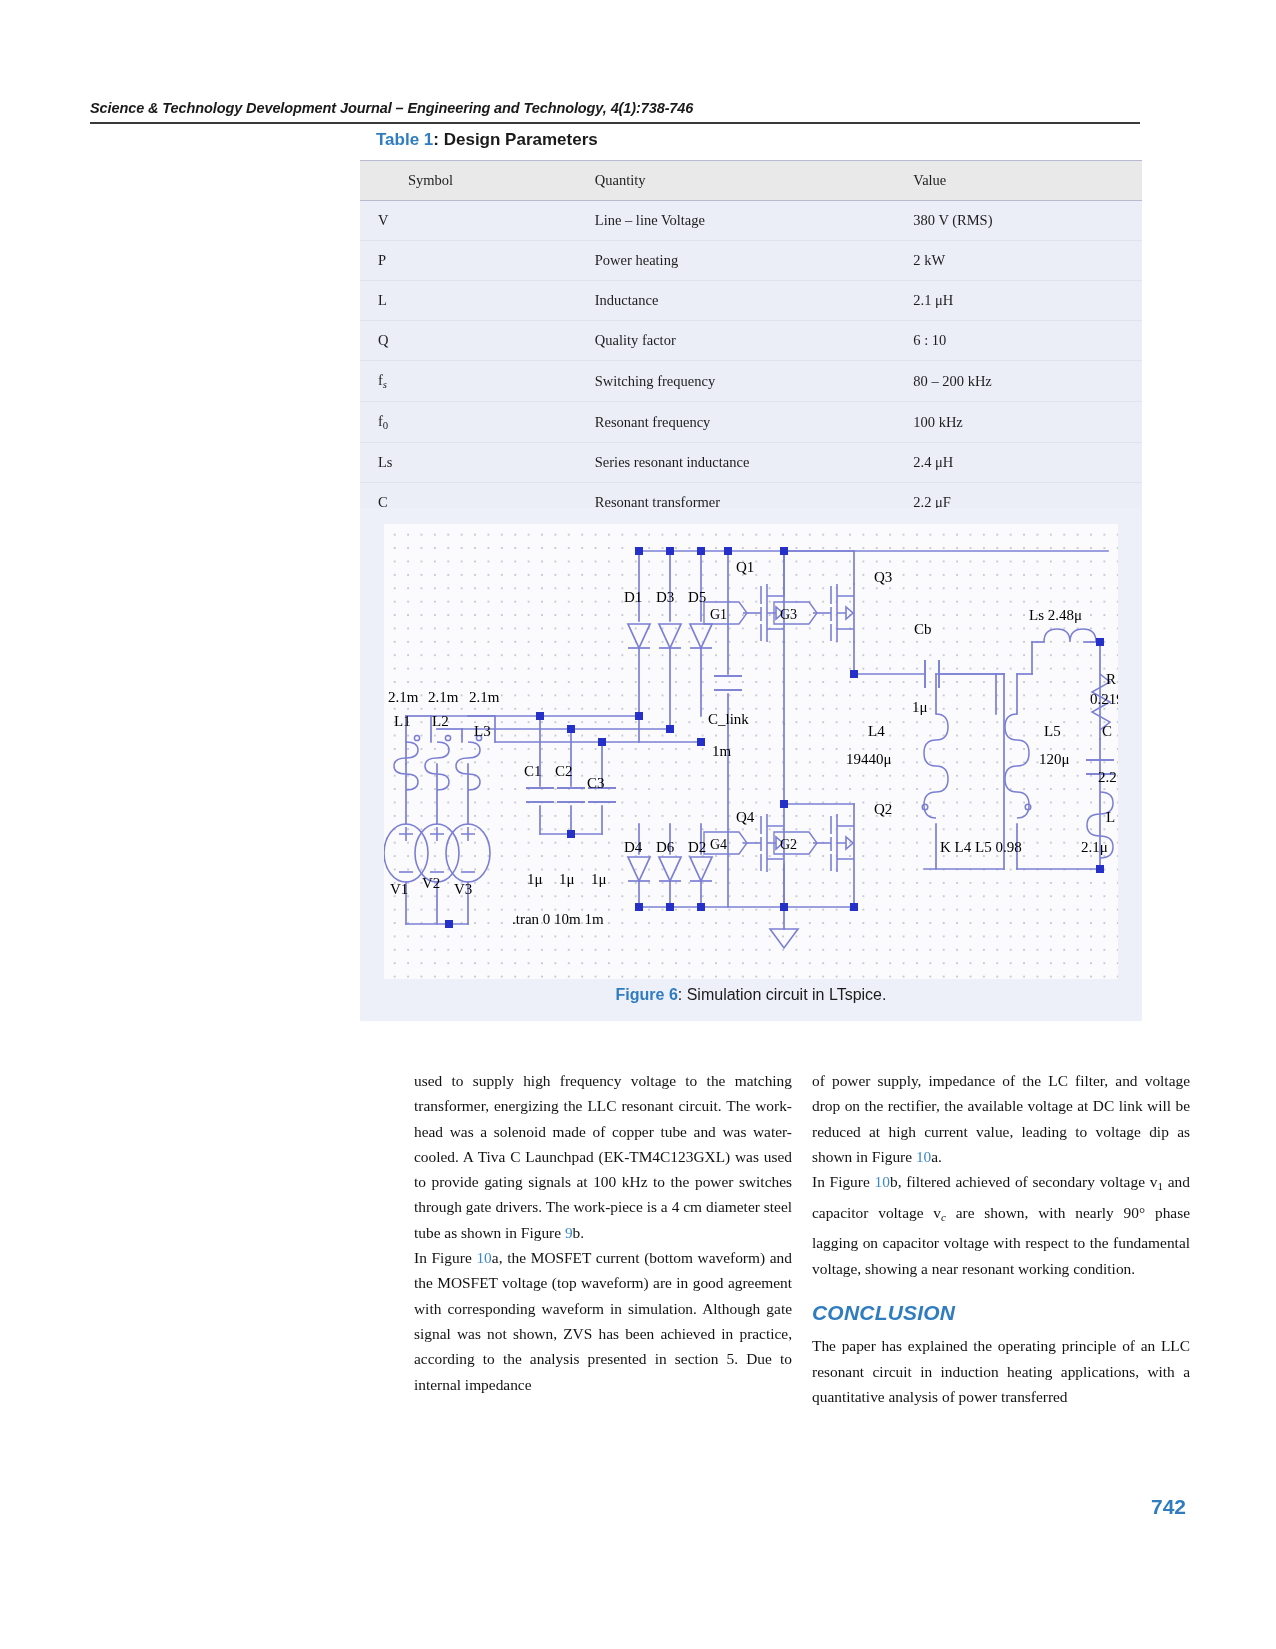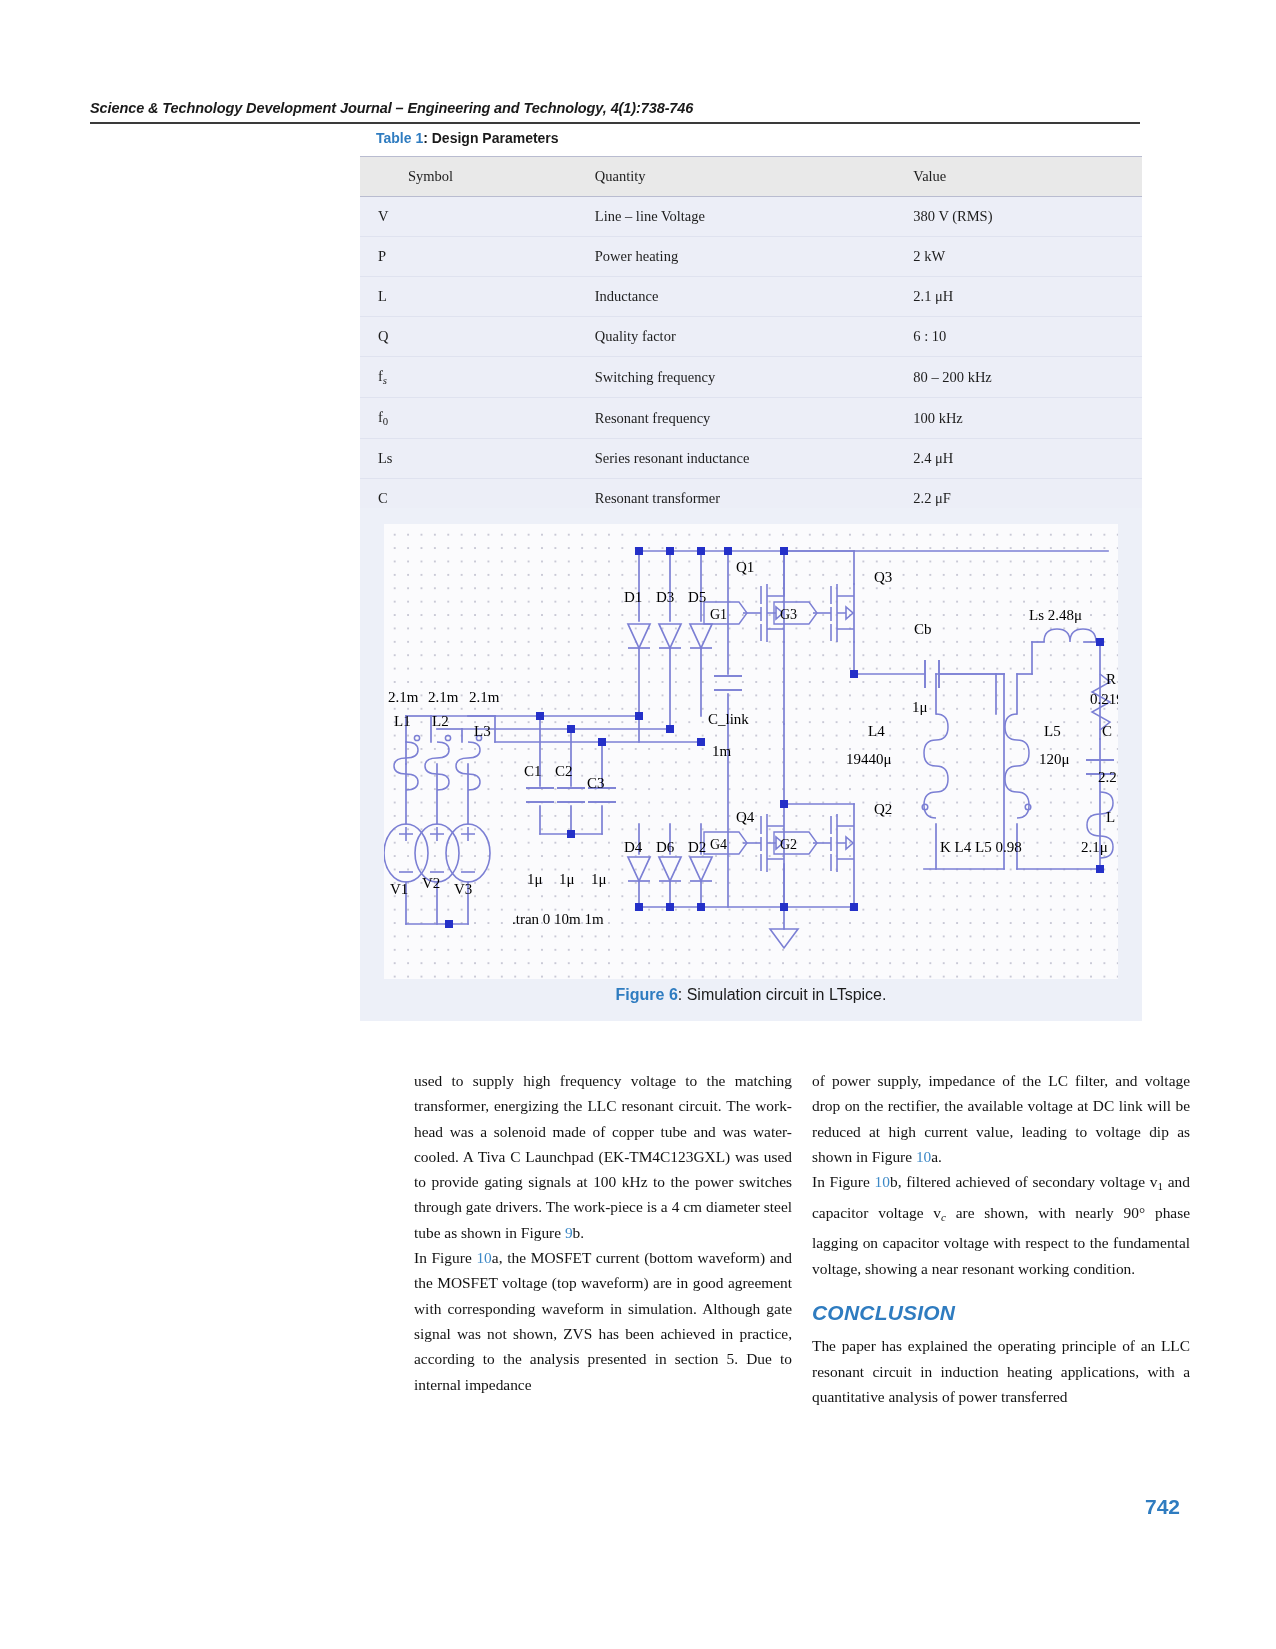--- a/index.html
+++ b/index.html
@@ -22,21 +22,21 @@
   }
   .runhead-rule{
     position:absolute;left:90px;top:122px;width:1050px;height:1.6px;
     background:#3a3a3a;
   }
 
   
   .table-wrap{position:absolute;left:360px;top:130px;width:782px;}
   .table-title{
     font-family:"Liberation Sans",sans-serif;
-    font-size:14px;font-weight:bold;color:#1a1a1a;
+    font-size:17px;font-weight:bold;color:#1a1a1a;
     margin:0 0 10px 16px;
   }
   .table-title .lbl{color:#2f7cc0;}
   table.params{
     border-collapse:collapse;width:782px;
     font-family:"Liberation Serif",serif;font-size:14.5px;
   }
   table.params th{
     background:#e9e9e9;text-align:left;font-weight:normal;
     padding:11px 0 11px 18px;color:#1d1d1d;
@@ -89,21 +89,21 @@
     font-family:"Liberation Sans",sans-serif;
     font-size:21px;font-weight:bold;color:#2f7cc0;
     letter-spacing:0.2px;
     margin:19px 0 8px 0;
     font-style:italic;
   }
   .vsub{font-size:0.72em;vertical-align:-0.3em;}
   .vsubi{font-size:0.72em;vertical-align:-0.3em;font-style:italic;}
 
   .pagenum{
-    position:absolute;right:96px;bottom:130px;
+    position:absolute;right:90px;bottom:130px;
     font-family:"Liberation Sans",sans-serif;
     font-size:21px;font-weight:bold;color:#2f7cc0;
   }
 </style>
 </head>
 <body>
 
 <div class="page">
 
   <div class="runhead">Science &amp; Technology Development Journal – Engineering and Technology, 4(1):738-746</div>

